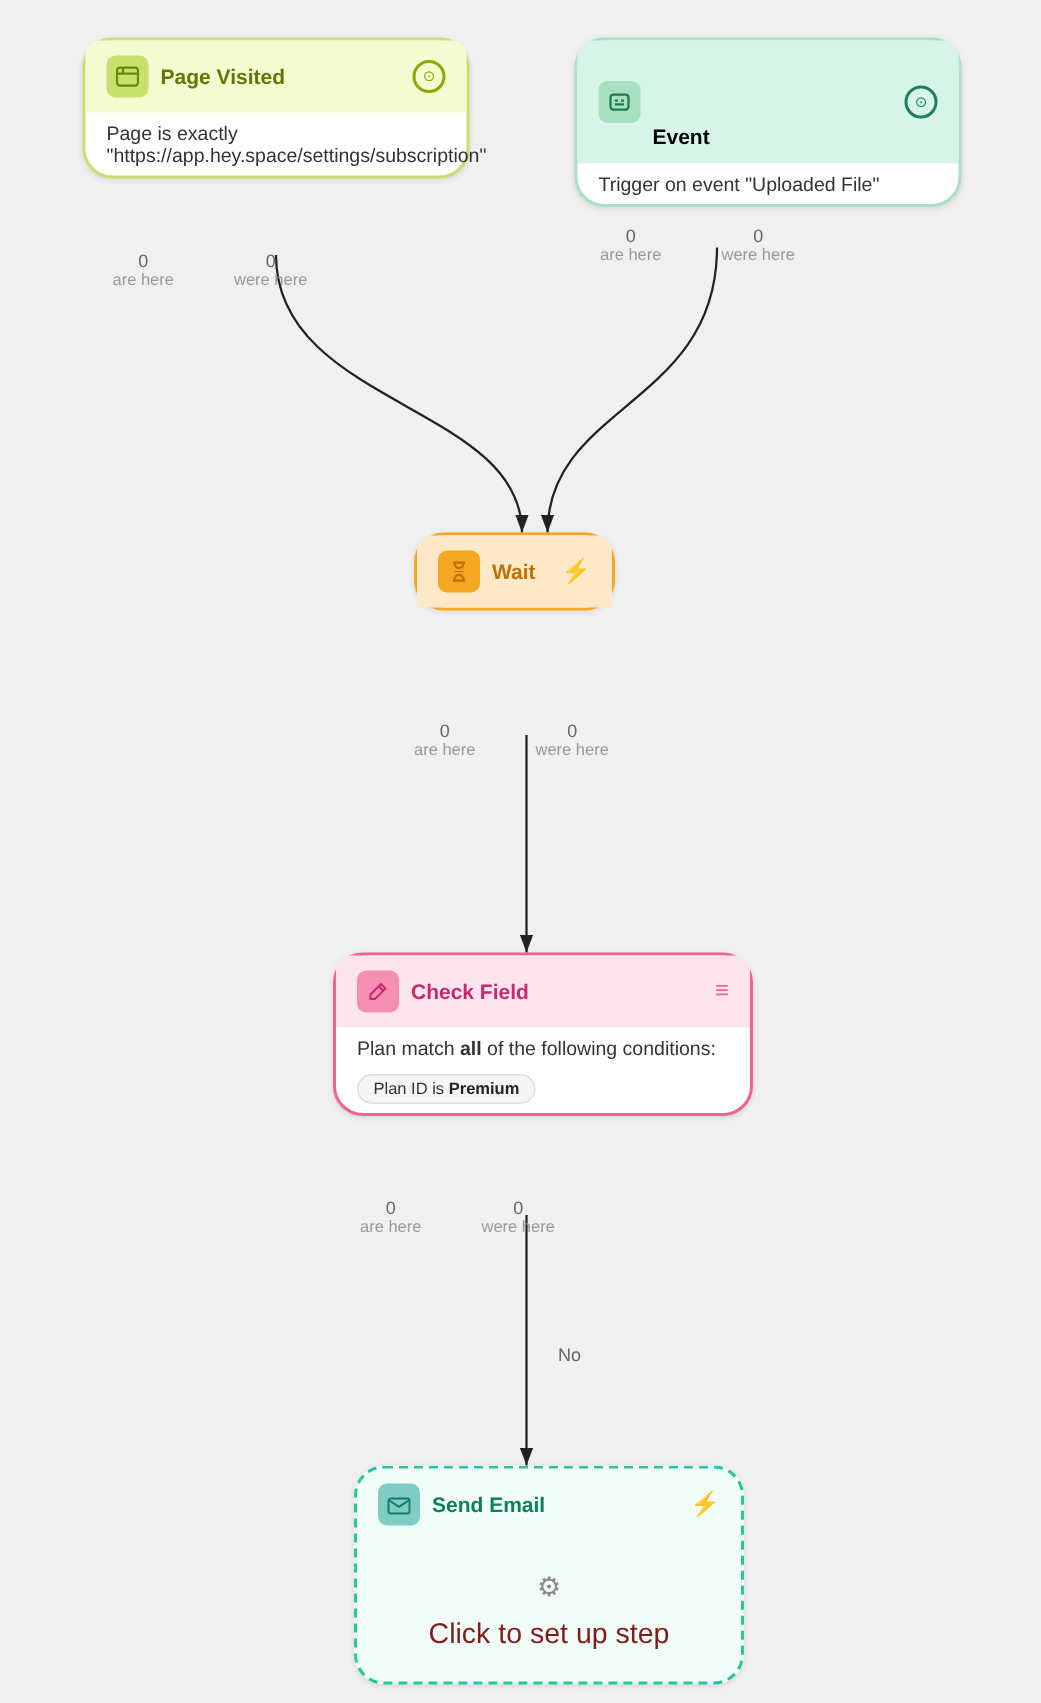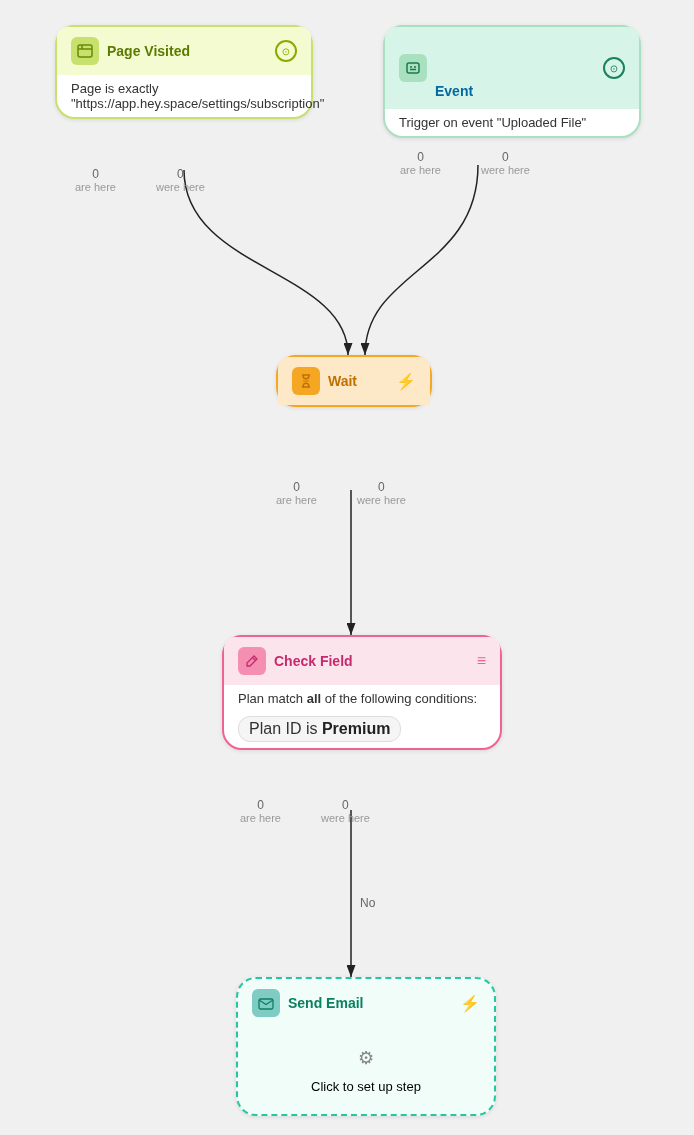--- a/index.html
+++ b/index.html
@@ -79,27 +79,27 @@
     
     .node-event {
       left: 383px;
       top: 25px;
       width: 258px;
       border: 2px solid #a8e0c0;
     }
     .node-event .node-header {
       background: #d6f5e8;
     }
-    .node-event .node-title { color: #0369a1; margin-top: 46px; }
+    .node-event .node-title { color: #000000; margin-top: 46px; }
 
     
     .node-wait {
       left: 276px;
       top: 355px;
-      width: 156px;
+      width: 134px;
       border: 2px solid #f5a623;
     }
     .node-wait .node-header {
       background: #fde8c8;
     }
     .node-wait .node-title { color: #c07000; }
 
     
     .node-check {
       left: 222px;
@@ -156,21 +156,21 @@
 
     .settings-lime { color: #8aaa00; border-color: #8aaa00; }
     .settings-green { color: #1a8060; border-color: #1a8060; }
 
     .badge {
       display: inline-block;
       background: #f5f5f5;
       border: 1px solid #ddd;
       border-radius: 12px;
       padding: 3px 10px;
-      font-size: 16px;
+      font-size: 11px;
       color: #333;
     }
     .badge strong { color: #222; }
 
     
     .arrows-svg {
       position: absolute;
       top: 0;
       left: 0;
       width: 694px;
@@ -338,37 +338,37 @@
     <div class="stat">
       <span class="stat-num">0</span>
       <span>are here</span>
     </div>
     <div class="stat">
       <span class="stat-num">0</span>
       <span>were here</span>
     </div>
   </div>
 
-  <div class="label-no" style="left:360px; top:896px;text-align:center;">No</div>
+  <div class="label-no" style="left:372px; top:896px;text-align:center;">No</div>
 
   <div class="node node-email">
     <div class="node-header">
       <div class="node-header-left">
         <div class="icon-box" style="background:#80cbc4;">
 
           <svg width="16" height="16" viewBox="0 0 16 16" fill="none">
             <rect x="1" y="4" width="14" height="10" rx="1.5" stroke="#0a8060" stroke-width="1.3"></rect>
             <path d="M1 5 L8 9.5 L15 5" stroke="#0a8060" stroke-width="1.3" fill="none"></path>
           </svg>
         </div>
         <span class="node-title">Send Email</span>
       </div>
       <span class="lightning-teal">⚡</span>
     </div>
     <div class="node-body" style="text-align:center; padding:20px 14px;">
       <div style="margin-bottom:10px;">
         <span class="gear-icon-svg">⚙</span>
       </div>
-      <div style="color:#000000; font-size:13px;">Click to set up step</div>
+      <div style="color:#7f1d1d; font-size:19px;">Click to set up step</div>
     </div>
   </div>
 
 </div>
 
 </body></html>

